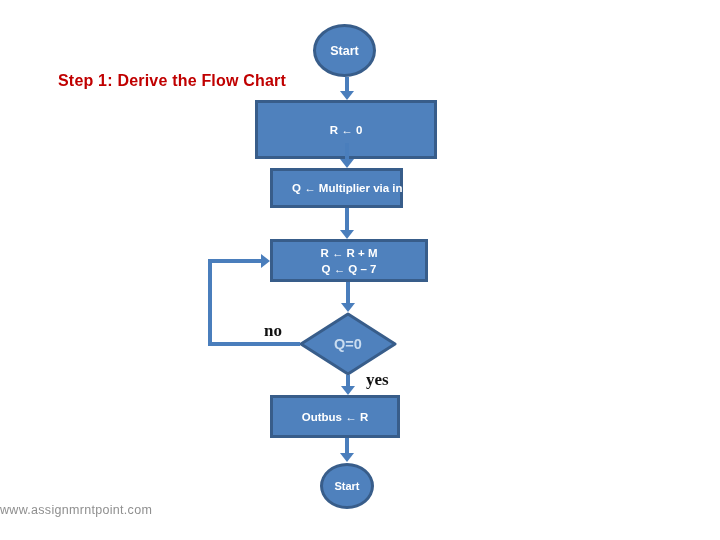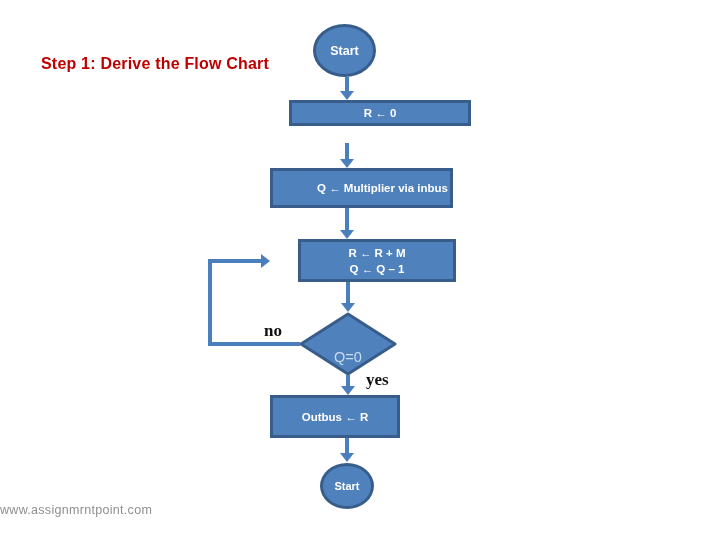--- a/index.html
+++ b/index.html
@@ -10,46 +10,46 @@
     --decision-text:#c9dcf0;
     --watermark-gray:#8f8f8f;
     --label-black:#111111;
   }
   html,body{margin:0;padding:0;background:#ffffff;}
   .slide{
     position:relative;width:720px;height:540px;background:#ffffff;
     overflow:hidden;font-family:"Liberation Sans",sans-serif;
   }
   .title{
-    position:absolute;left:41px;top:55px;margin:0;
+    position:absolute;left:41px;top:55px;margin:17px;
     font-size:16px;font-weight:bold;color:var(--title-red);
     letter-spacing:0.2px;white-space:nowrap;
   }
   
   .shape{
     position:absolute;box-sizing:border-box;
     background:var(--shape-fill);border:3px solid var(--shape-border);
     color:#ffffff;font-weight:bold;text-align:center;
     display:flex;flex-direction:column;align-items:center;justify-content:center;
   }
   .oval{border-radius:50%;}
   .start-oval{left:313px;top:24px;width:63px;height:53px;font-size:12.5px;}
   .stop-oval{left:320px;top:463px;width:54px;height:46px;font-size:11px;}
   .box{font-size:11.5px;line-height:16px;white-space:nowrap;}
-  .box-init{left:255px;top:100px;width:182px;height:26px;margin-left:34px;}
-  .box-mult{left:270px;top:168px;width:183px;height:40px;padding-left:42px;}
-  .box-add{left:270px;top:239px;width:158px;height:43px;margin-left:28px;}
+  .box-init{left:255px;top:100px;width:182px;height:59px;}
+  .box-mult{left:270px;top:168px;width:133px;height:40px;padding-left:42px;}
+  .box-add{left:270px;top:239px;width:158px;height:43px;}
   .box-out{left:270px;top:395px;width:130px;height:43px;}
   
   .diamond-wrap{position:absolute;left:299px;top:312px;width:98px;height:64px;}
   .diamond-wrap svg{display:block;}
   .diamond-label{
-    position:absolute;left:0;top:13px;width:98px;height:64px;
+    position:absolute;left:0;top:0;width:98px;height:64px;
     display:flex;align-items:center;justify-content:center;
-    color:var(--decision-text);font-size:14.5px;font-weight:normal;
+    color:var(--decision-text);font-size:14.5px;font-weight:bold;
   }
   
   .conn{position:absolute;background:var(--connector);}
   .head-down{
     position:absolute;width:0;height:0;
     border-left:7px solid transparent;border-right:7px solid transparent;
     border-top:9px solid var(--connector);
   }
   .head-right{
     position:absolute;width:0;height:0;
@@ -101,21 +101,21 @@
 
   <div class="shape box box-mult">
     <span>Q ← Multiplier via inbus</span>
   </div>
 
   <div class="conn c3"></div>
   <div class="head-down h3"></div>
 
   <div class="shape box box-add">
     <span>R ← R + M</span>
-    <span>Q ← Q – 1</span>
+    <span>Q ← Q – 7</span>
   </div>
 
   <div class="conn c4"></div>
   <div class="head-down h4"></div>
 
   <div class="diamond-wrap">
     <svg width="98" height="64" viewBox="0 0 98 64">
       <polygon points="49,2 96,32 49,62 2,32" style="fill:var(--shape-fill);stroke:var(--shape-border);stroke-width:3;stroke-linejoin:round;"></polygon>
     </svg>
     <div class="diamond-label">Q=0</div>

